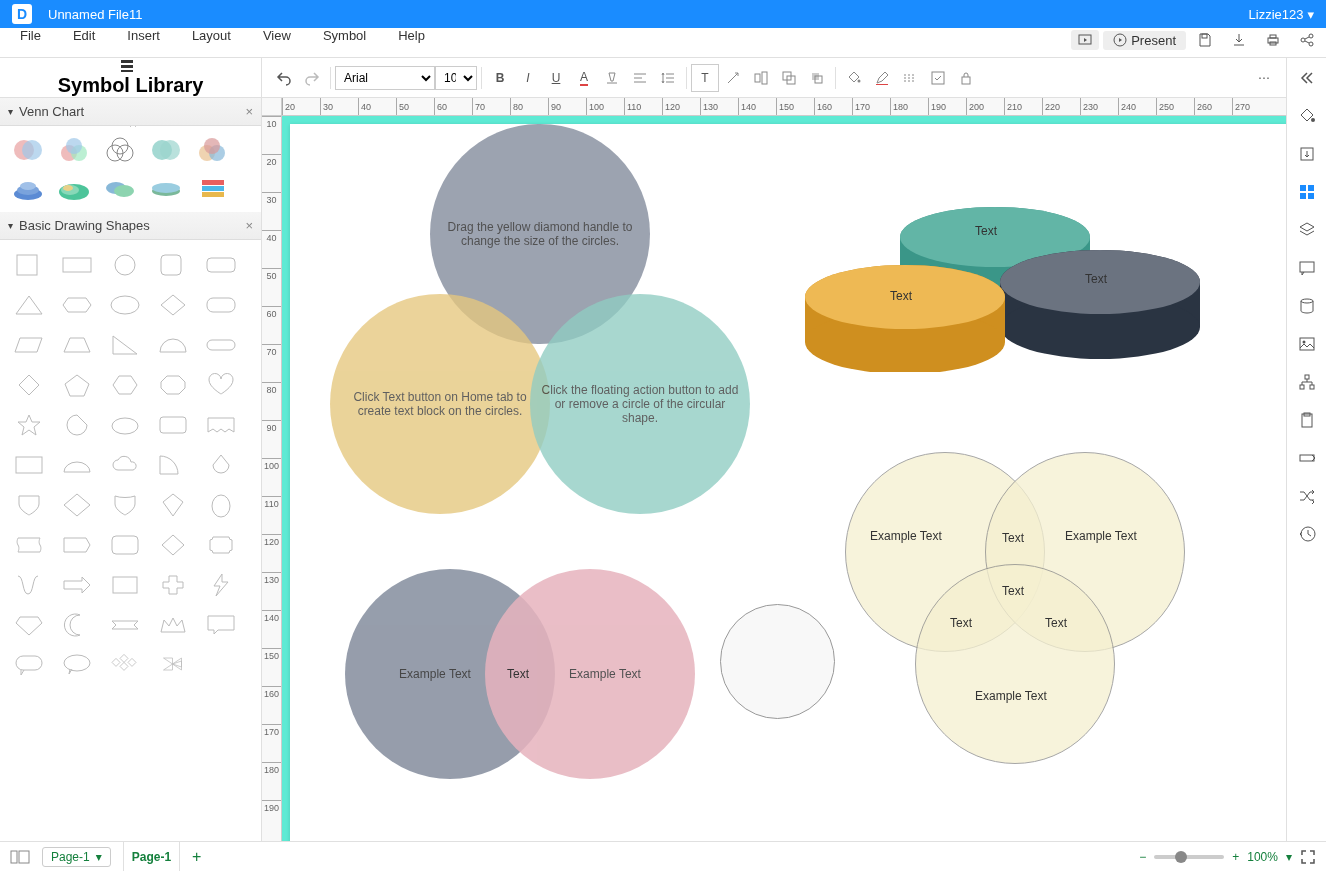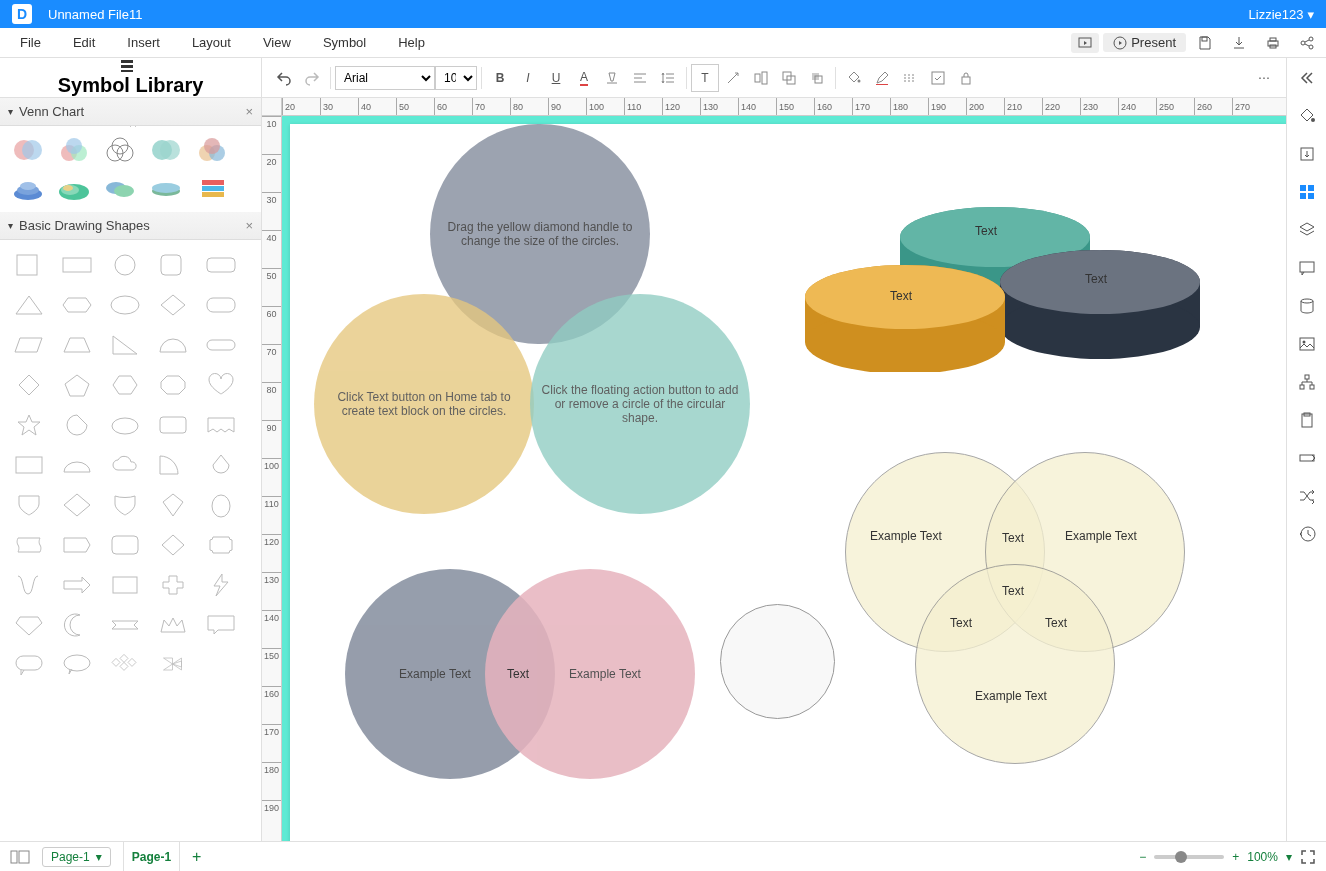--- a/index.html
+++ b/index.html
@@ -5,21 +5,21 @@
 * { margin: 0; padding: 0; box-sizing: border-box; font-family: -apple-system, BlinkMacSystemFont, "Segoe UI", Arial, sans-serif; }
 body { width: 1326px; height: 871px; overflow: hidden; background: #fff; display: flex; flex-direction: column; }
 
 
 .title-bar { height: 28px; background: #1a8cff; color: #fff; display: flex; align-items: center; padding: 0 12px; font-size: 13px; }
 .title-bar .logo { width: 20px; height: 20px; background: #fff; border-radius: 3px; margin-right: 16px; display:flex; align-items:center; justify-content:center; color:#1a8cff; font-weight:bold; font-size:14px; }
 .title-bar .file-name { flex: 1; }
 .title-bar .user { display: flex; align-items: flex-end; gap: 4px; cursor: pointer; }
 
 
-.menu-bar { height: 30px; display: flex; align-items: center; padding: 0 4px; border-bottom: 1px solid #e0e0e0; font-size: 13px; color: #333; }
+.menu-bar { height: 30px; display: flex; align-items: flex-start; padding: 0 4px; border-bottom: 1px solid #e0e0e0; font-size: 13px; color: #333; }
 .menu-bar .menu-item { padding: 0 16px; cursor: pointer; }
 .menu-bar .spacer { flex: 1; }
 .menu-bar .right-tools { display: flex; align-items: center; gap: 4px; }
 .menu-bar .tool-btn { width: 30px; height: 24px; display: flex; align-items: center; justify-content: center; cursor: pointer; color: #555; }
 .menu-bar .present-btn { background: #eee; border-radius: 3px; padding: 2px 10px; display:flex; align-items:center; gap:4px; cursor:pointer; }
 
 
 .main { flex: 1; display: flex; overflow: hidden; }
 
 
@@ -682,21 +682,21 @@
           <div class="tick">170</div>
           <div class="tick">180</div>
           <div class="tick">190</div>
         </div>
       <div class="canvas">
         <div class="page">
 
           <div class="circle" style="left:140px; top:0px; width:220px; height:220px; background:#8b93a3; opacity:.85;">
             <span>Drag the yellow diamond handle to change the size of the circles.</span>
           </div>
-          <div class="circle" style="left:24px; top:170px; width:220px; height:220px; background:#e5c77d; opacity:.78;">
+          <div class="circle" style="left:40px; top:170px; width:220px; height:220px; background:#e5c77d; opacity:.78;">
             <span>Click Text button on Home tab to create text block on the circles.</span>
           </div>
           <div class="circle" style="left:240px; top:170px; width:220px; height:220px; background:#8fccc2; opacity:.78;">
             <span>Click the floating action button to add or remove a circle of the circular shape.</span>
           </div>
 
           <svg class="cyl" style="left:505px; top:58px;" width="420" height="190">
             <ellipse cx="200" cy="55" rx="95" ry="30" fill="#3a9688"></ellipse>
             <rect x="105" y="55" width="190" height="40" fill="#3a9688"></rect>
             <ellipse cx="200" cy="95" rx="95" ry="30" fill="#3a9688"></ellipse>

